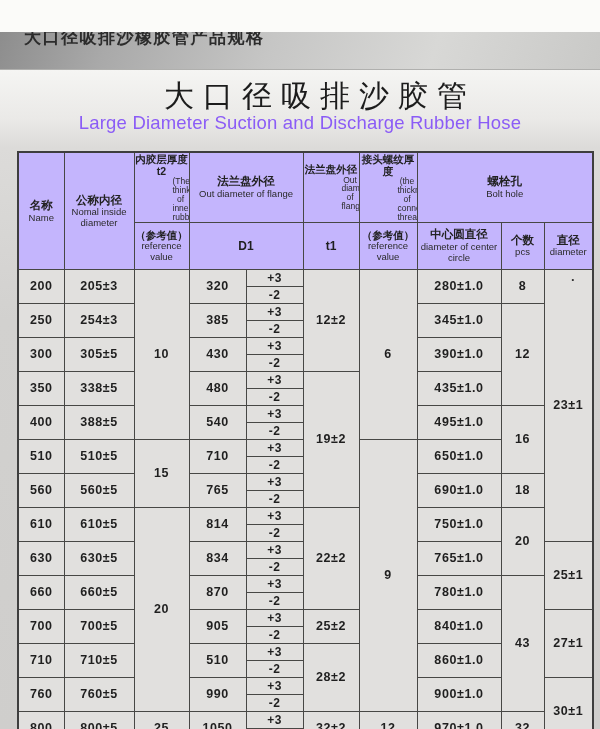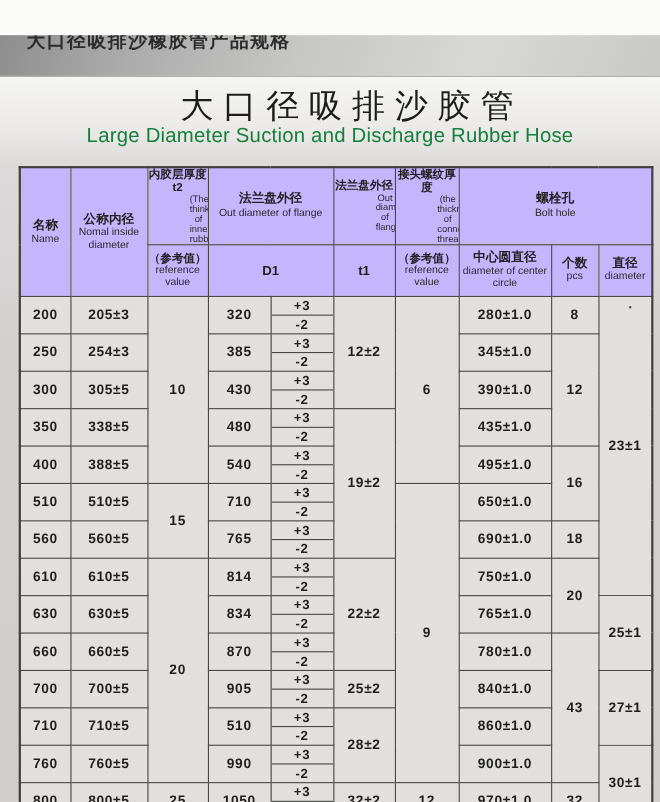--- a/index.html
+++ b/index.html
@@ -23,21 +23,21 @@
     position:absolute;top:14px;left:24px;
     font-size:13.5px;font-weight:700;color:#2e2e2e;white-space:nowrap;
   }
   
   .title-zh{
     position:absolute;top:76px;left:0;width:100%;text-align:center;
     font-size:30px;font-weight:500;color:#1c1c1c;letter-spacing:9px;margin-left:20px;
   }
   .title-en{
     position:absolute;top:112px;left:0;width:100%;text-align:center;
-    font-size:18.5px;font-weight:400;color:#15803d;letter-spacing:0.2px;
+    font-size:18.5px;font-weight:400;color:#8b5cf6;letter-spacing:0.2px;
   }
   
   table.spec{
     position:absolute;left:17px;top:151px;width:575px;
     border-collapse:collapse;table-layout:fixed;
     background:#dededc;
     border:2px solid #3e3e3e;
   }
   .spec th,.spec td{
     border:1.5px solid #474745;

